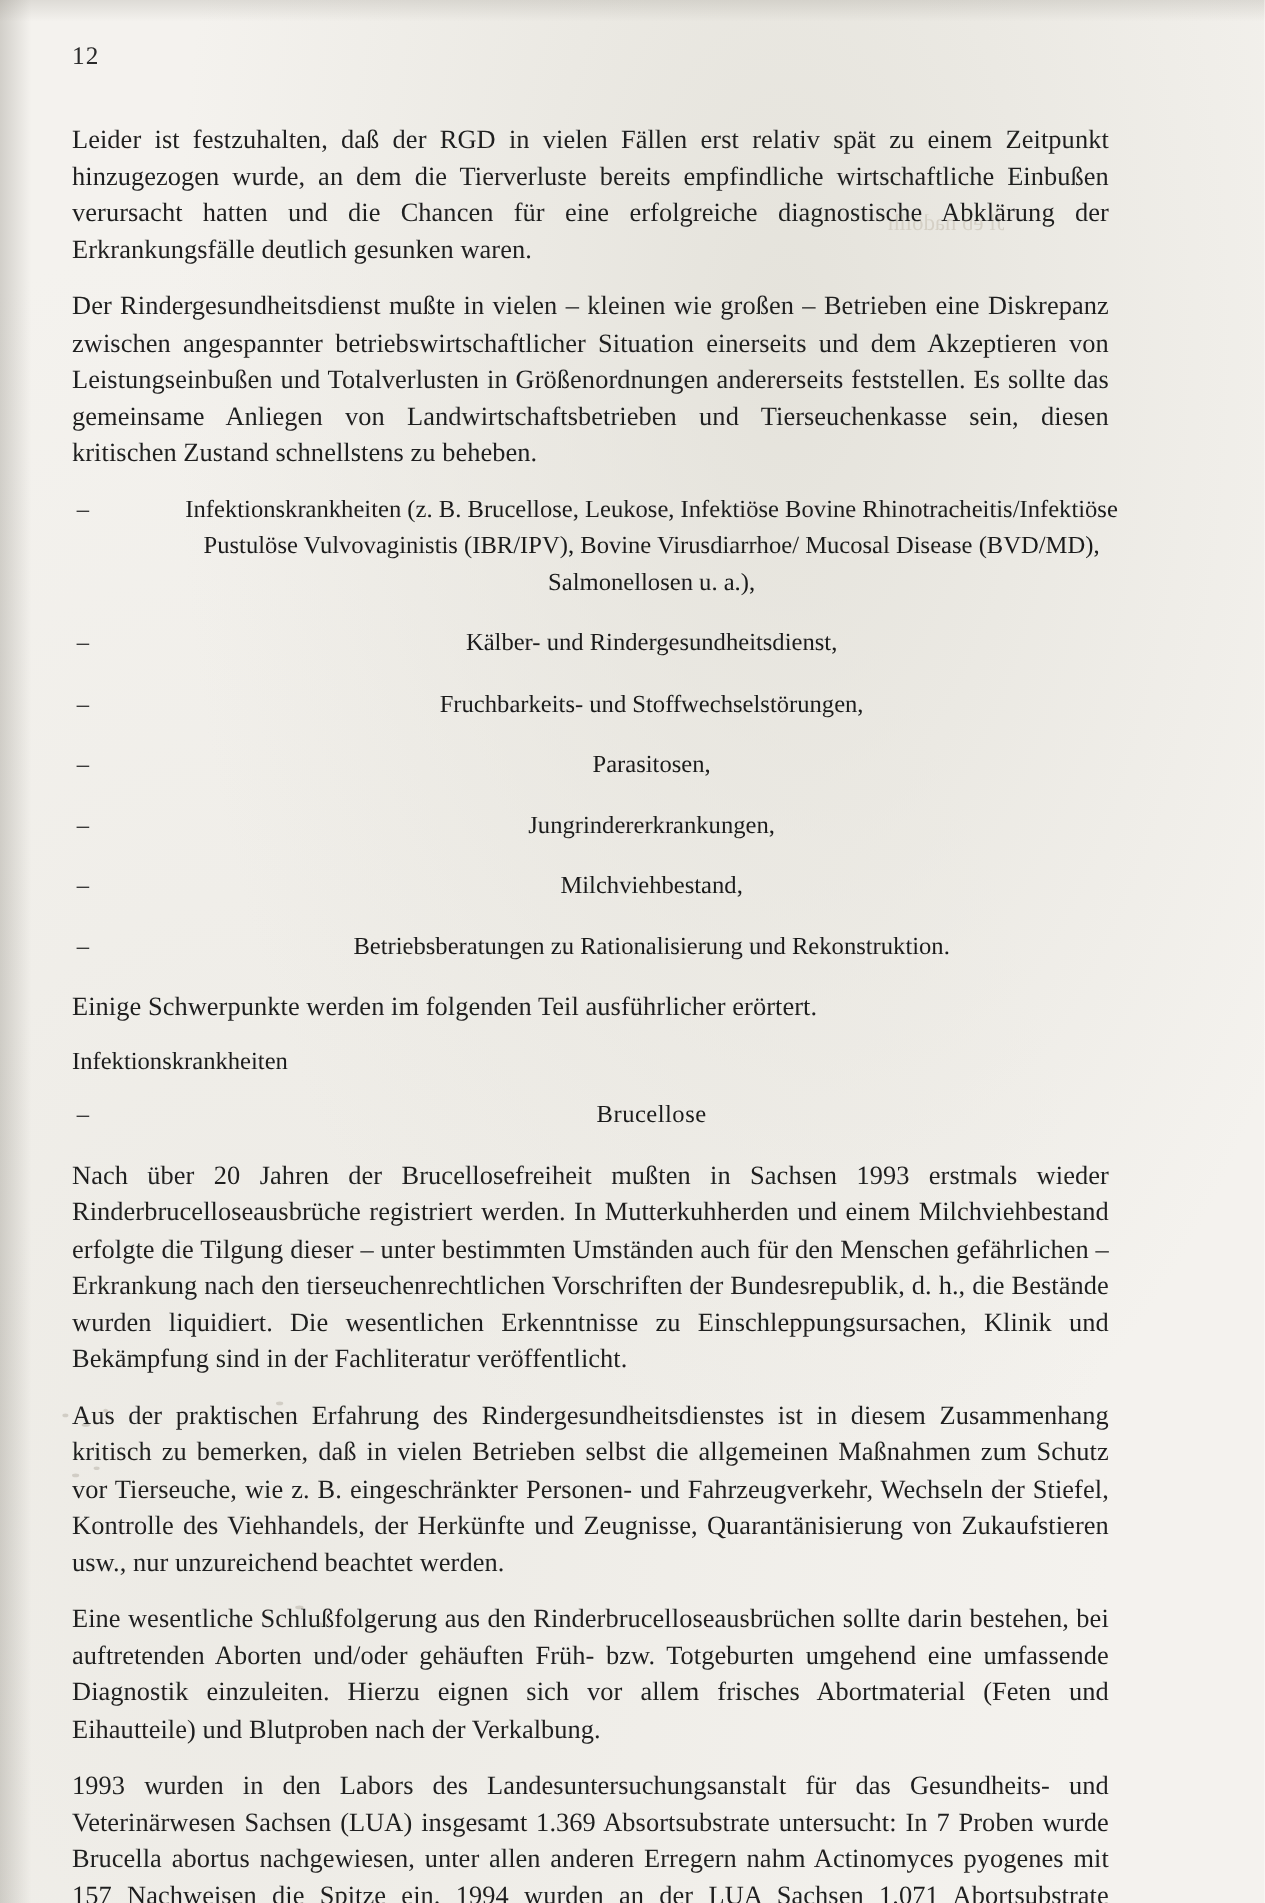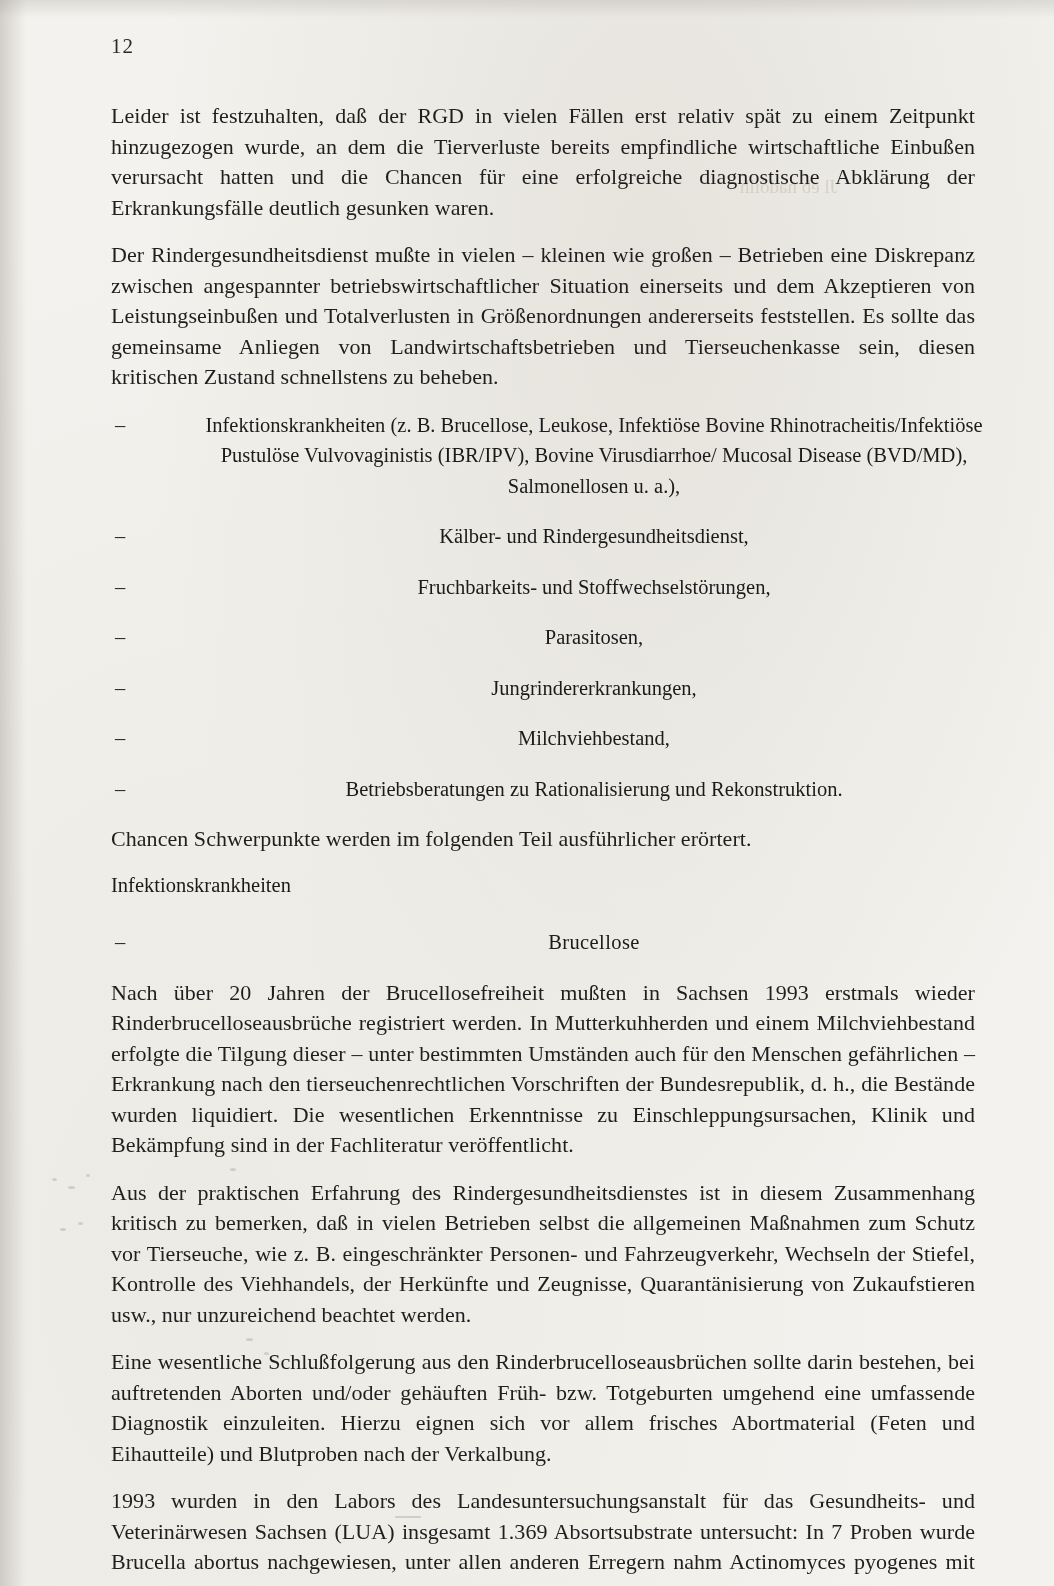--- a/index.html
+++ b/index.html
@@ -19,21 +19,21 @@
     position: absolute;
     inset: 0;
     background: #f4f2ee;
     background-image:
       radial-gradient(ellipse at 62% 18%, rgba(226,224,216,0.85) 0%, rgba(244,242,238,0) 55%),
       radial-gradient(ellipse at 20% 80%, rgba(231,229,222,0.6) 0%, rgba(244,242,238,0) 60%);
   }
   .paper {
     position: absolute;
     left: 0; top: 0; right: 0; bottom: 0;
-    padding: 34px 84px 0 111px;
+    padding: 34px 84px 0 60px;
     box-sizing: border-box;
   }
   .folio {
     font-family: "Liberation Serif", serif;
     font-size: 21px;
     letter-spacing: 1px;
     color: #2a2a2a;
     margin-bottom: 42px;
   }
   .body-col {
@@ -77,21 +77,21 @@
     flex: 1 1 auto;
     text-align: center;
   }
   .list li .txt.bold {
     font-weight: normal;
     letter-spacing: 0.4px;
   }
   .subhead {
     font-size: 20.5px;
     line-height: 30.5px;
-    margin: 0 0 27px 0;
+    margin: 0 0 14px 0;
   }
   .speck {
     position: absolute;
     background: #b9b5aa;
     border-radius: 50%;
     opacity: 0.55;
   }
   .ghost {
     position: absolute;
     color: #cfc9bd;
@@ -165,21 +165,21 @@
         <li>
           <span class="dash">–</span>
           <span class="txt">Milchviehbestand,</span>
         </li>
         <li>
           <span class="dash">–</span>
           <span class="txt">Betriebsberatungen zu Rationalisierung und Rekonstruktion.</span>
         </li>
       </ul>
 
-      <p class="para nojust tight">Chancen Schwerpunkte werden im folgenden Teil ausführlicher erörtert.</p>
+      <p class="para nojust tight">Einige Schwerpunkte werden im folgenden Teil ausführlicher erörtert.</p>
 
       <p class="subhead">Infektionskrankheiten</p>
 
       <ul class="list">
         <li>
           <span class="dash">–</span>
           <span class="txt bold">Brucellose</span>
         </li>
       </ul>
 

